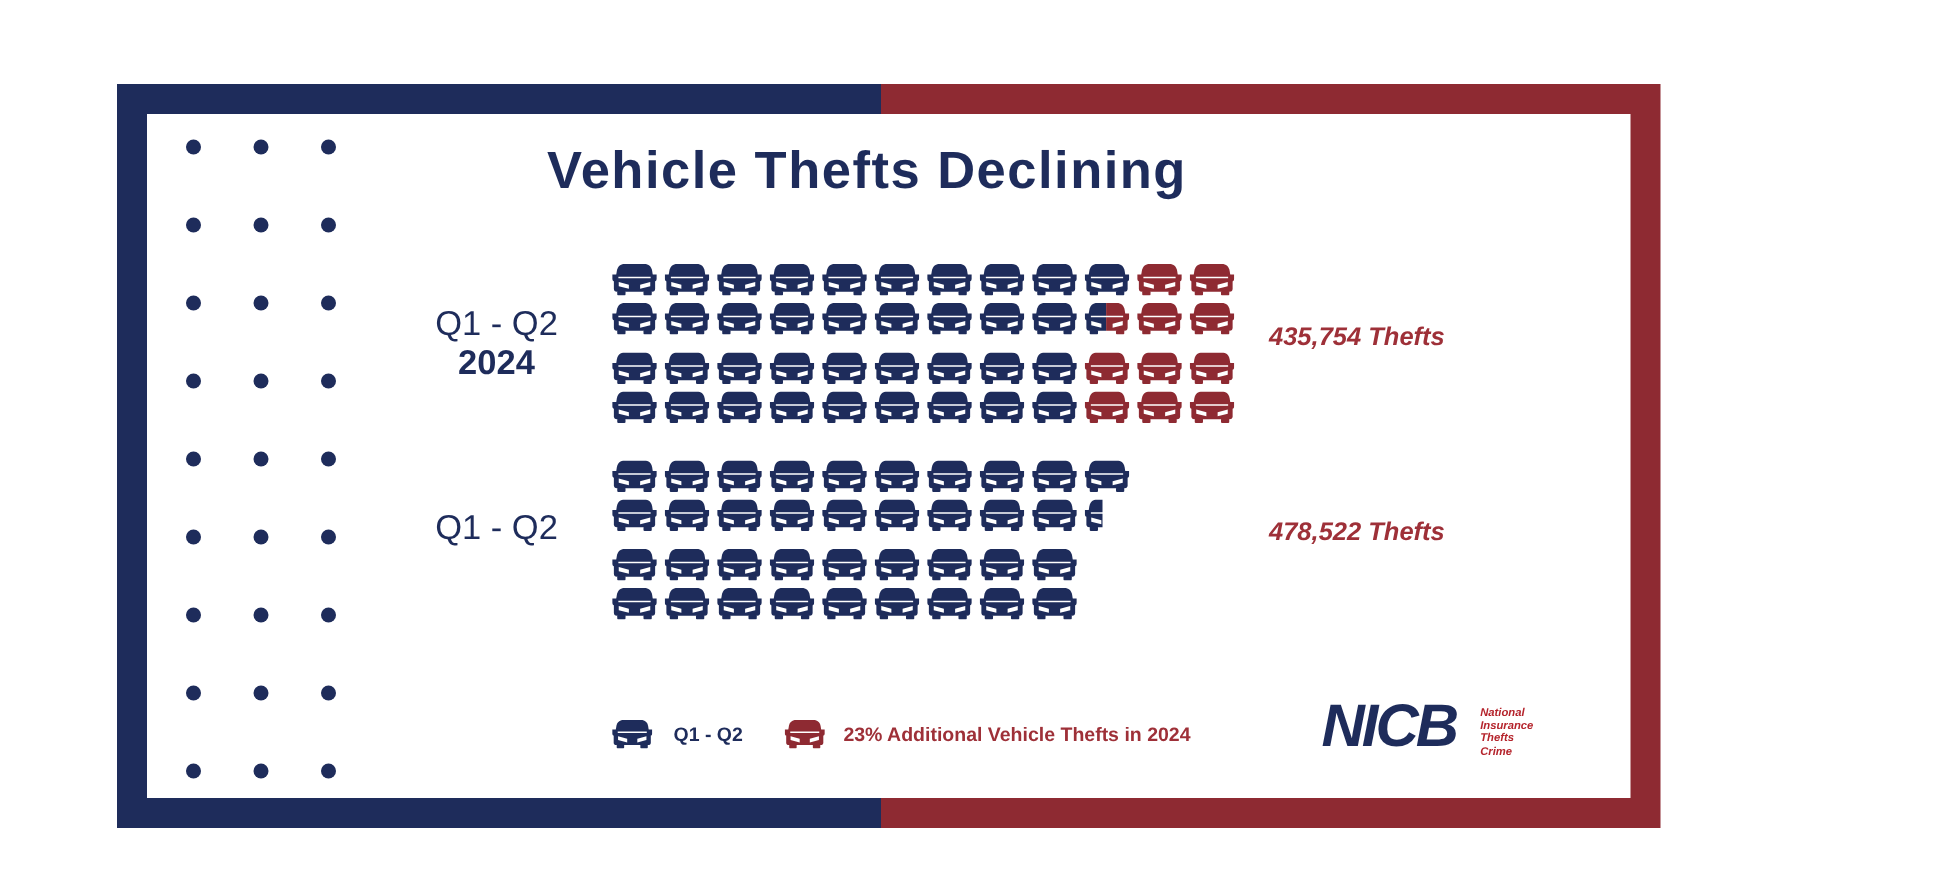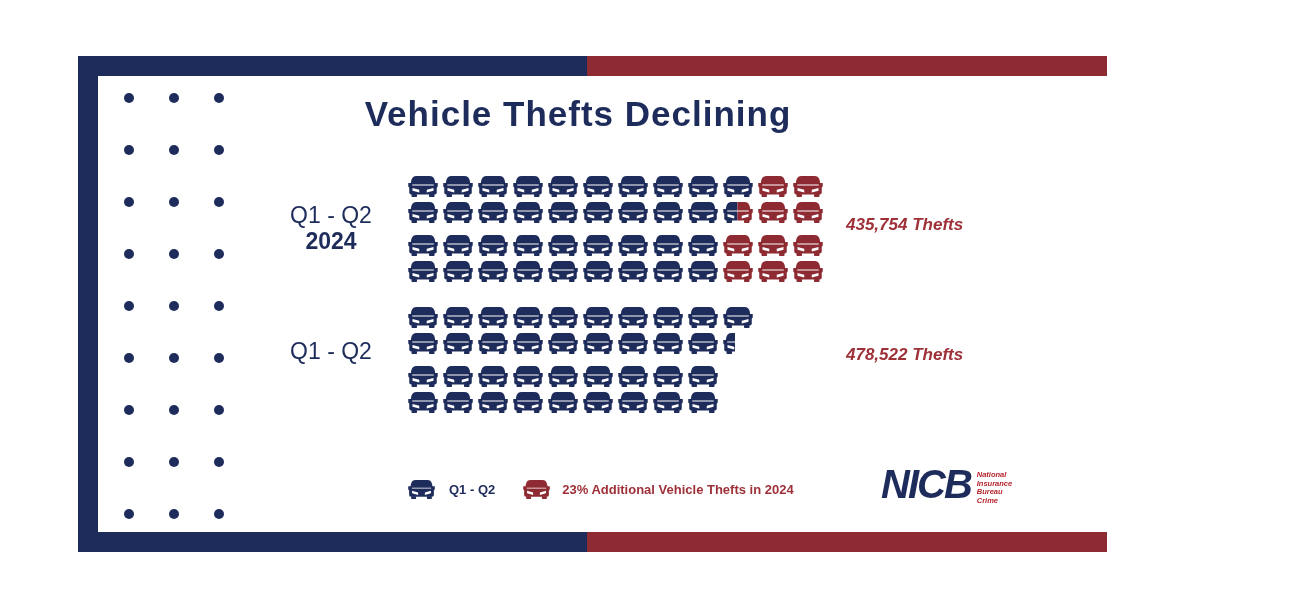--- a/index.html
+++ b/index.html
@@ -7,21 +7,21 @@
     width:1290px;height:597px;position:relative;overflow:hidden;
     font-family:"Liberation Sans","DejaVu Sans",sans-serif;
     --navy:#1e2c5b; --maroon:#8e2a32; --value-red:#9e3038; --logo-red:#b5242c;
   }
   .page{position:absolute;inset:0;background:#ffffff;}
   .frame{
     position:absolute;left:78px;top:56px;width:1029px;height:496px;
     background:linear-gradient(90deg,var(--navy) 0 49.5%,var(--maroon) 49.5% 100%);
     box-sizing:border-box;padding:20px;
   }
-  .panel{position:relative;width:100%;height:100%;background:#ffffff;padding-left:28px;}
+  .panel{position:relative;width:100%;height:100%;background:#ffffff;}
 
   
   .dots{
     position:absolute;left:26px;top:17px;
     display:grid;grid-template-columns:repeat(3,10px);
     column-gap:35px;row-gap:42px;
   }
   .dot{width:10px;height:10px;border-radius:50%;background:var(--navy);}
 
   .title{
@@ -63,21 +63,21 @@
   .legend .label{font-size:13px;font-weight:bold;white-space:nowrap;}
   .legend .label-blue{color:var(--navy);margin-left:14px;}
   .legend .car-red-slot{margin-left:28px;}
   .legend .label-red{color:var(--value-red);margin-left:12px;text-align:center;}
 
   .logo{position:absolute;left:783px;top:388px;display:flex;}
   .wordmark{
     font-size:40px;line-height:40px;font-weight:bold;font-style:italic;
     color:var(--navy);letter-spacing:-2px;
   }
-  .tagline{display:flex;flex-direction:column;margin-left:6px;margin-top:7px;}
+  .tagline{display:flex;flex-direction:column;margin-left:16px;margin-top:7px;}
   .tagline span{
     font-size:7.5px;line-height:8.5px;font-weight:bold;font-style:italic;
     color:var(--logo-red);white-space:nowrap;
   }
 </style>
 </head>
 <body style="--navy: #1e2c5b; --maroon: #8e2a32; --value-red: #9e3038; --logo-red: #b5242c;">
 
 <div class="page">
   <div class="frame">
@@ -1219,20 +1219,20 @@
             </svg>
           </span>
         <span class="label label-red">23% Additional Vehicle Thefts in 2024</span>
       </div>
 
       <div class="logo">
         <span class="wordmark">NICB</span>
         <span class="tagline">
           <span>National</span>
           <span>Insurance</span>
-          <span>Bureau</span>
+          <span>Thefts</span>
           <span>Crime</span>
         </span>
       </div>
 
     </div>
   </div>
 </div>
 
 </body></html>

